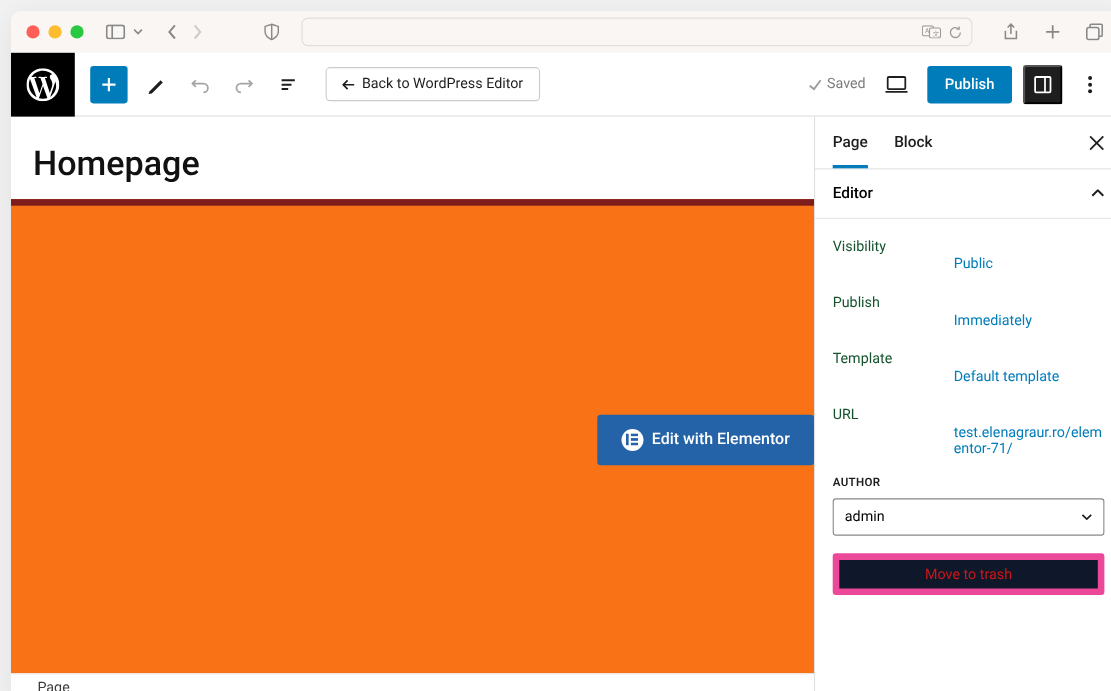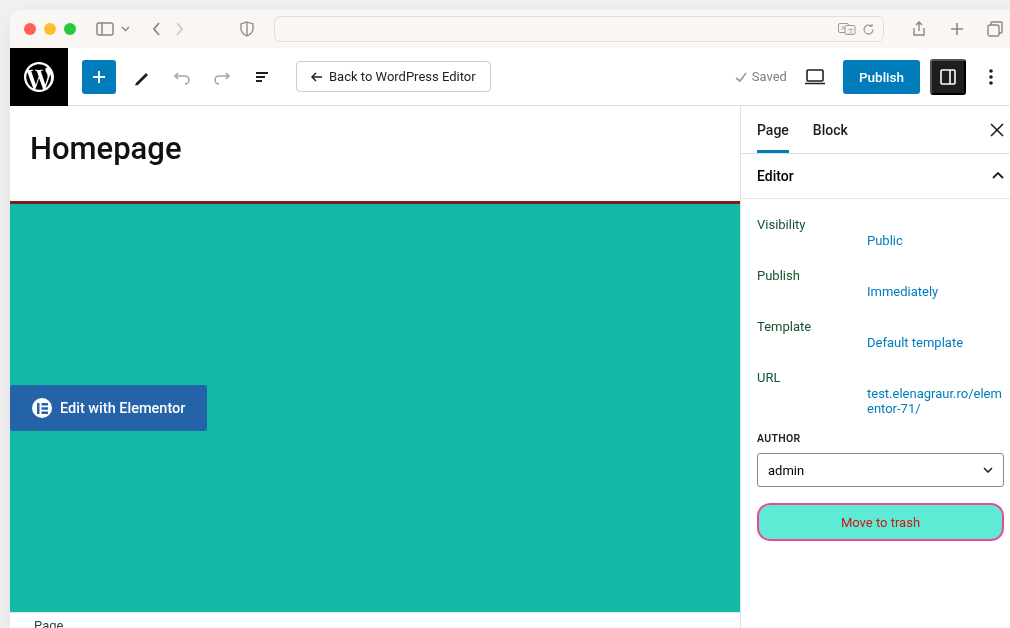--- a/index.html
+++ b/index.html
@@ -33,23 +33,23 @@
   .saved { color:#7d7d7d; font-size:13px; display:flex; align-items:center; gap:4px; }
   .device-btn { width:36px; height:36px; display:flex;align-items:center;justify-content:center; border:none;background:none;}
   .publish { background:#007cba; color:#fff; border:none; padding:9px 16px; border-radius:3px; font-size:13.5px; font-weight:500;}
   .settings-toggle { width:36px;height:36px;background:#1e1e1e;border-radius:3px;display:flex;align-items:center;justify-content:center; }
   .settings-toggle svg{stroke:#fff;}
   .dots-btn{width:30px;height:36px;display:flex;align-items:center;justify-content:center;border:none;background:none;}
 
   
   .wp-body { flex:1; display:flex; min-height:0; }
   .editor-col { flex:1; display:flex; flex-direction:column; }
-  .title-area { padding: 24px 20px 34px 20px; }
+  .title-area { padding: 24px 20px 14px 20px; }
   .page-title { font-size: 31px; font-weight:500; color:#111; }
-  .canvas { flex:1; background:#14b8a6; border-top:3px solid #7f1d1d; display:flex; align-items:center; justify-content:flex-start; }
+  .canvas { flex:1; background:#f97316; border-top:6px solid #7f1d1d; display:flex; align-items:center; justify-content:flex-end; }
   .elementor-btn { background:#2563a8; color:#fff; border:none; padding:13px 22px; font-size:14.5px; font-weight:500; border-radius:3px; display:flex; align-items:center; gap:8px;}
   .elementor-icon{width:20px;height:20px;border-radius:50%;background:#fff;display:flex;align-items:center;justify-content:center;color:#2563a8;}
 
   .breadcrumb { height:26px; border-top:1px solid #e5e5e5; display:flex; align-items:center; padding:0 24px; font-size:13px; color:#3c3c3c;}
 
   
   .sidebar { width:280px; border-left:1px solid #e0e0e0; display:flex; flex-direction:column; font-size:13px; }
   .tabs { display:flex; align-items:center; height:48px; border-bottom:1px solid #e0e0e0; padding:0 16px; gap:24px; }
   .tab { font-size:14px; color:#1e1e1e; font-weight:500; height:100%; display:flex; align-items:center; border-bottom:3px solid transparent; padding-top:3px; cursor:pointer;}
   .tab.active { border-bottom-color:#007cba; color:#007cba; color:#1e1e1e; }
@@ -57,21 +57,21 @@
   .tabs .close { margin-left:auto; cursor:pointer;}
   .panel-head { display:flex; align-items:center; justify-content:space-between; padding:14px 16px; font-weight:500; font-size:14px; border-bottom:1px solid #e5e5e5;}
   .panel-body { padding: 8px 16px 16px 16px; }
   .row { display:flex; padding:10px 0; font-size:13px; }
   .row .label { width:110px; color:#14532d; }
   .row .value { color:#007cba; flex:1; word-break:break-word;margin-top:16px;}
   .checkbox-row { display:flex; align-items:center; gap:14px; padding:10px 0 14px 0;}
   .checkbox-row .box { width:20px;height:20px;border:1.5px solid #1e1e1e;}
   .field-label{font-size:10.5px;font-weight:600;letter-spacing:0.3px;color:#1e1e1e;text-transform:uppercase;margin-top:6px;}
   .select{width:100%;height:34px;border:1px solid #888;border-radius:3px;margin-top:8px;display:flex;align-items:center;justify-content:space-between;padding:0 10px;font-size:13px;}
-  .trash{width:100%;height:38px;border:2px solid #ec4899;color:#cc1818;font-size:13px;border-radius:13px;margin-top:16px;background:#5eead4;display:flex;align-items:center;justify-content:center;}
+  .trash{width:100%;height:38px;border:6px solid #ec4899;color:#cc1818;font-size:13px;border-radius:3px;margin-top:16px;background:#0f172a;display:flex;align-items:center;justify-content:center;}
 
   svg{display:block;}
   .disabled{opacity:0.4;}
 </style>
 </head>
 <body>
 
 <div class="window">
 
   <div class="browser-bar">

